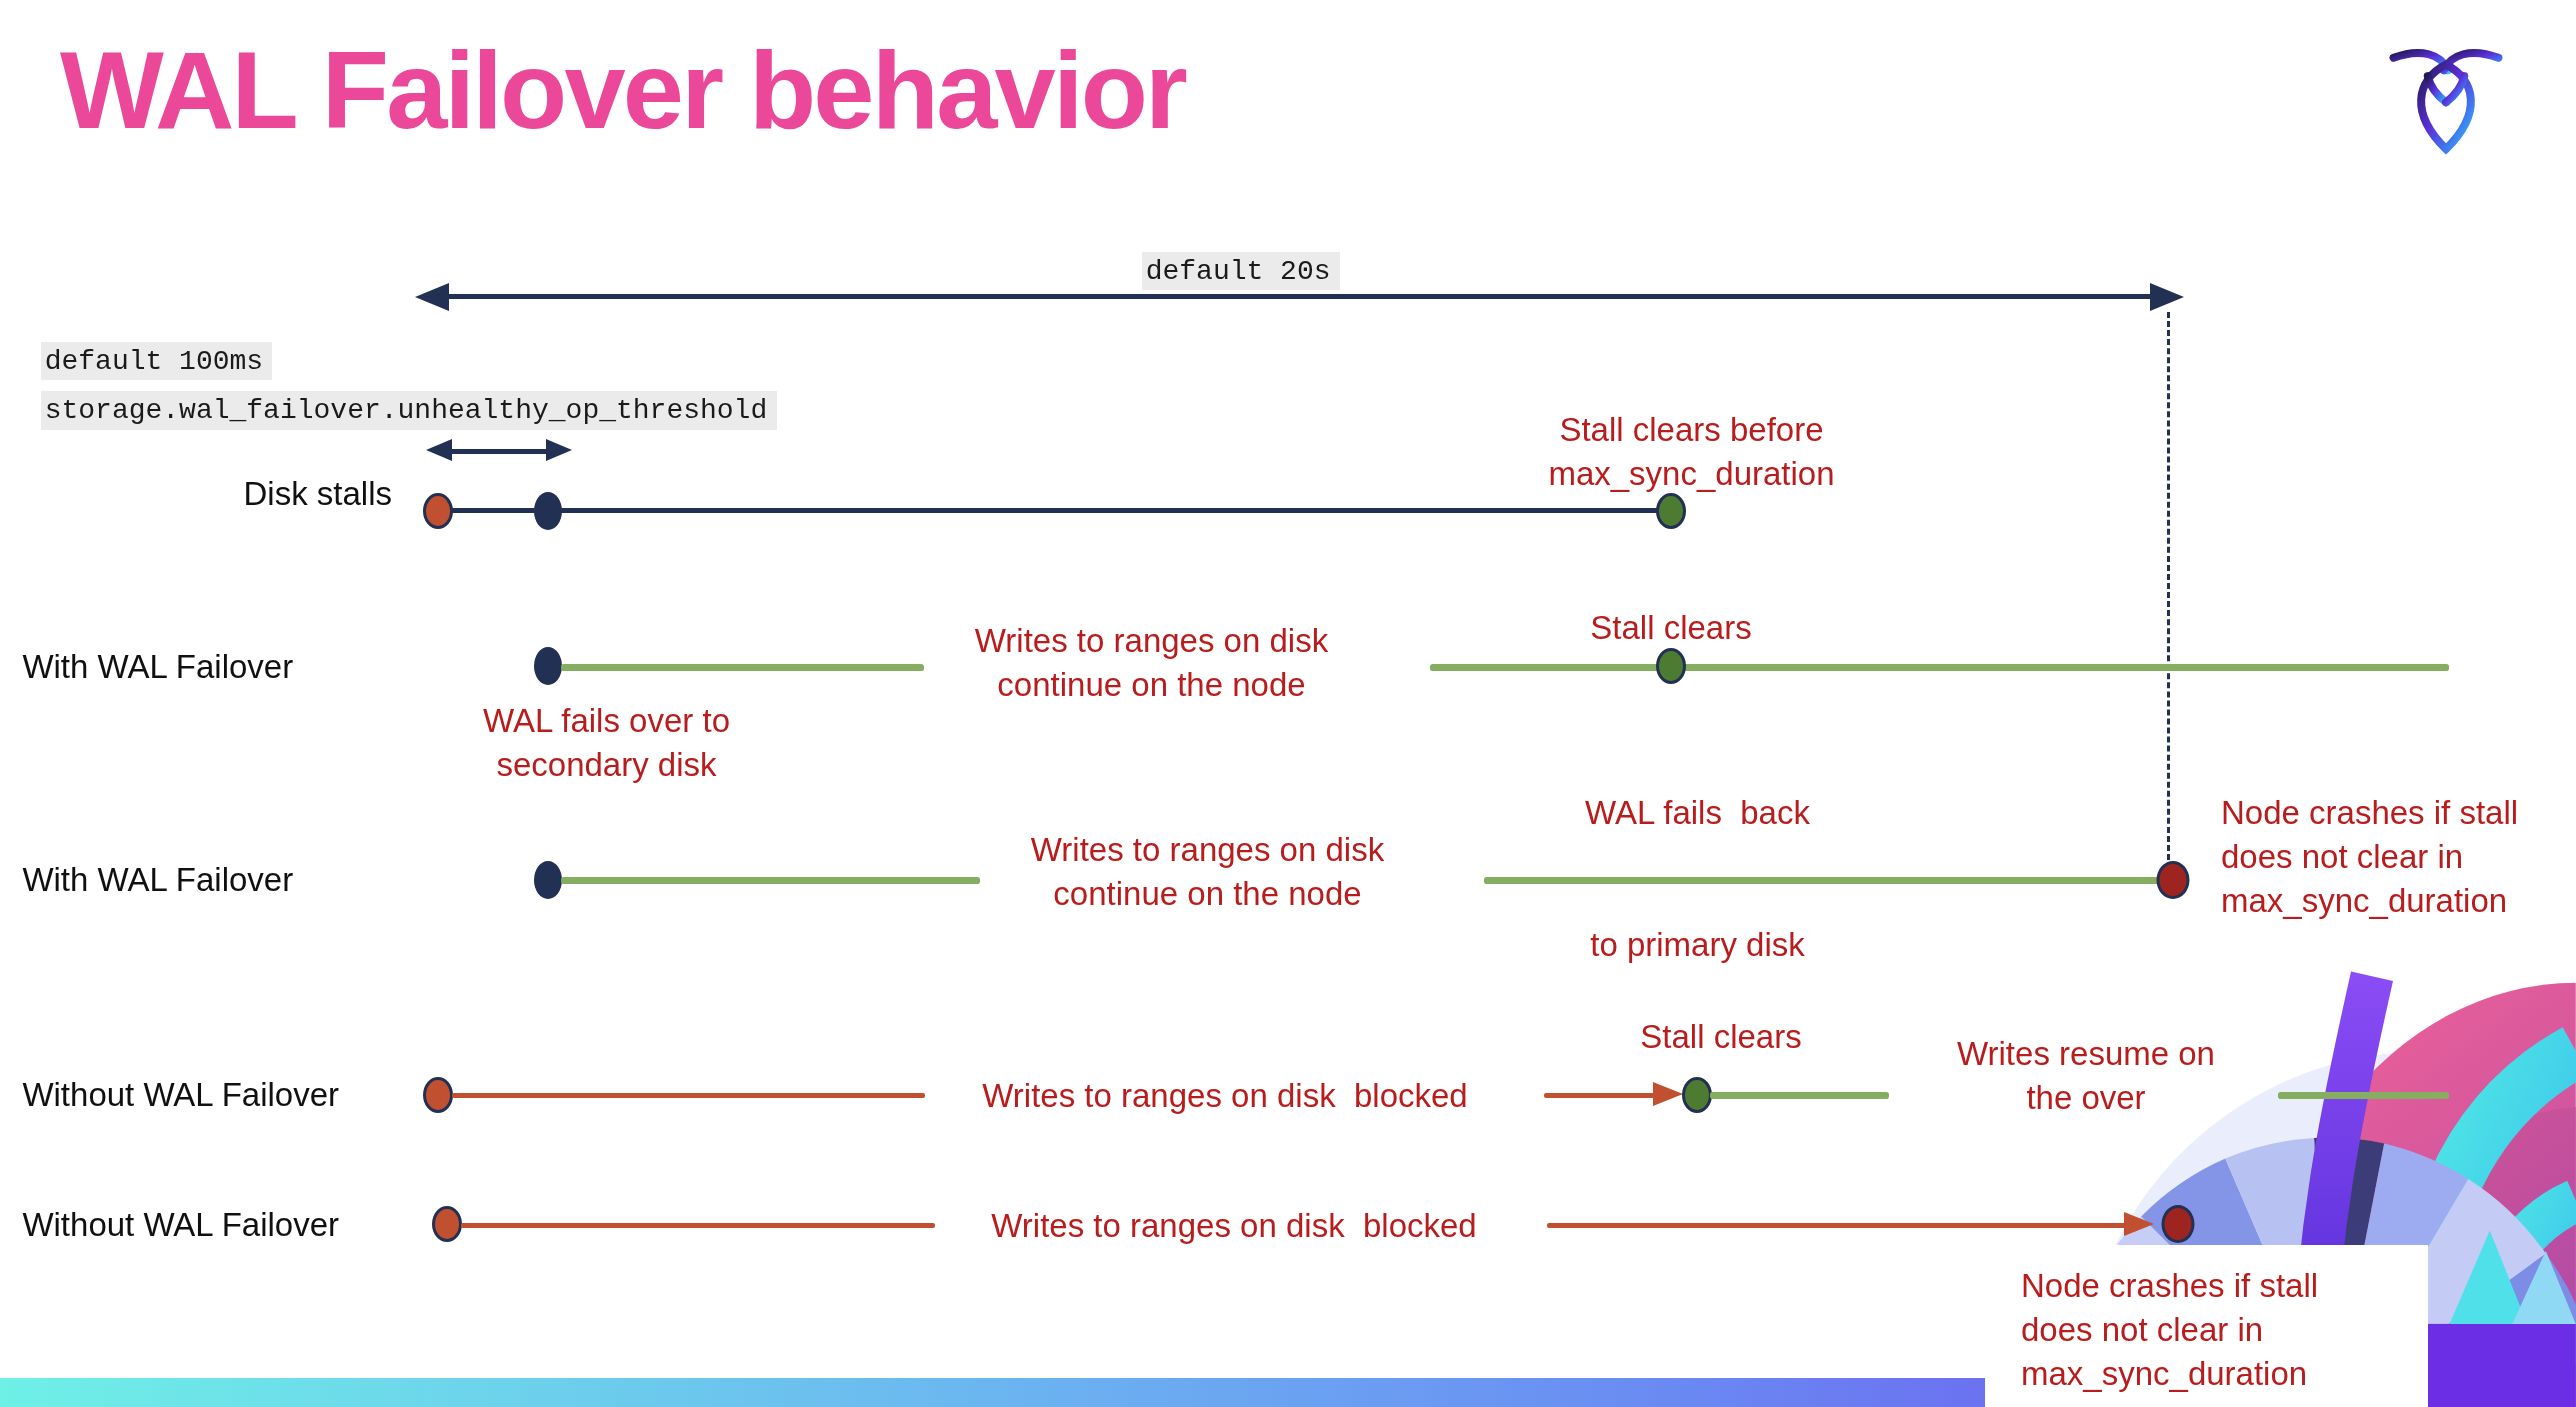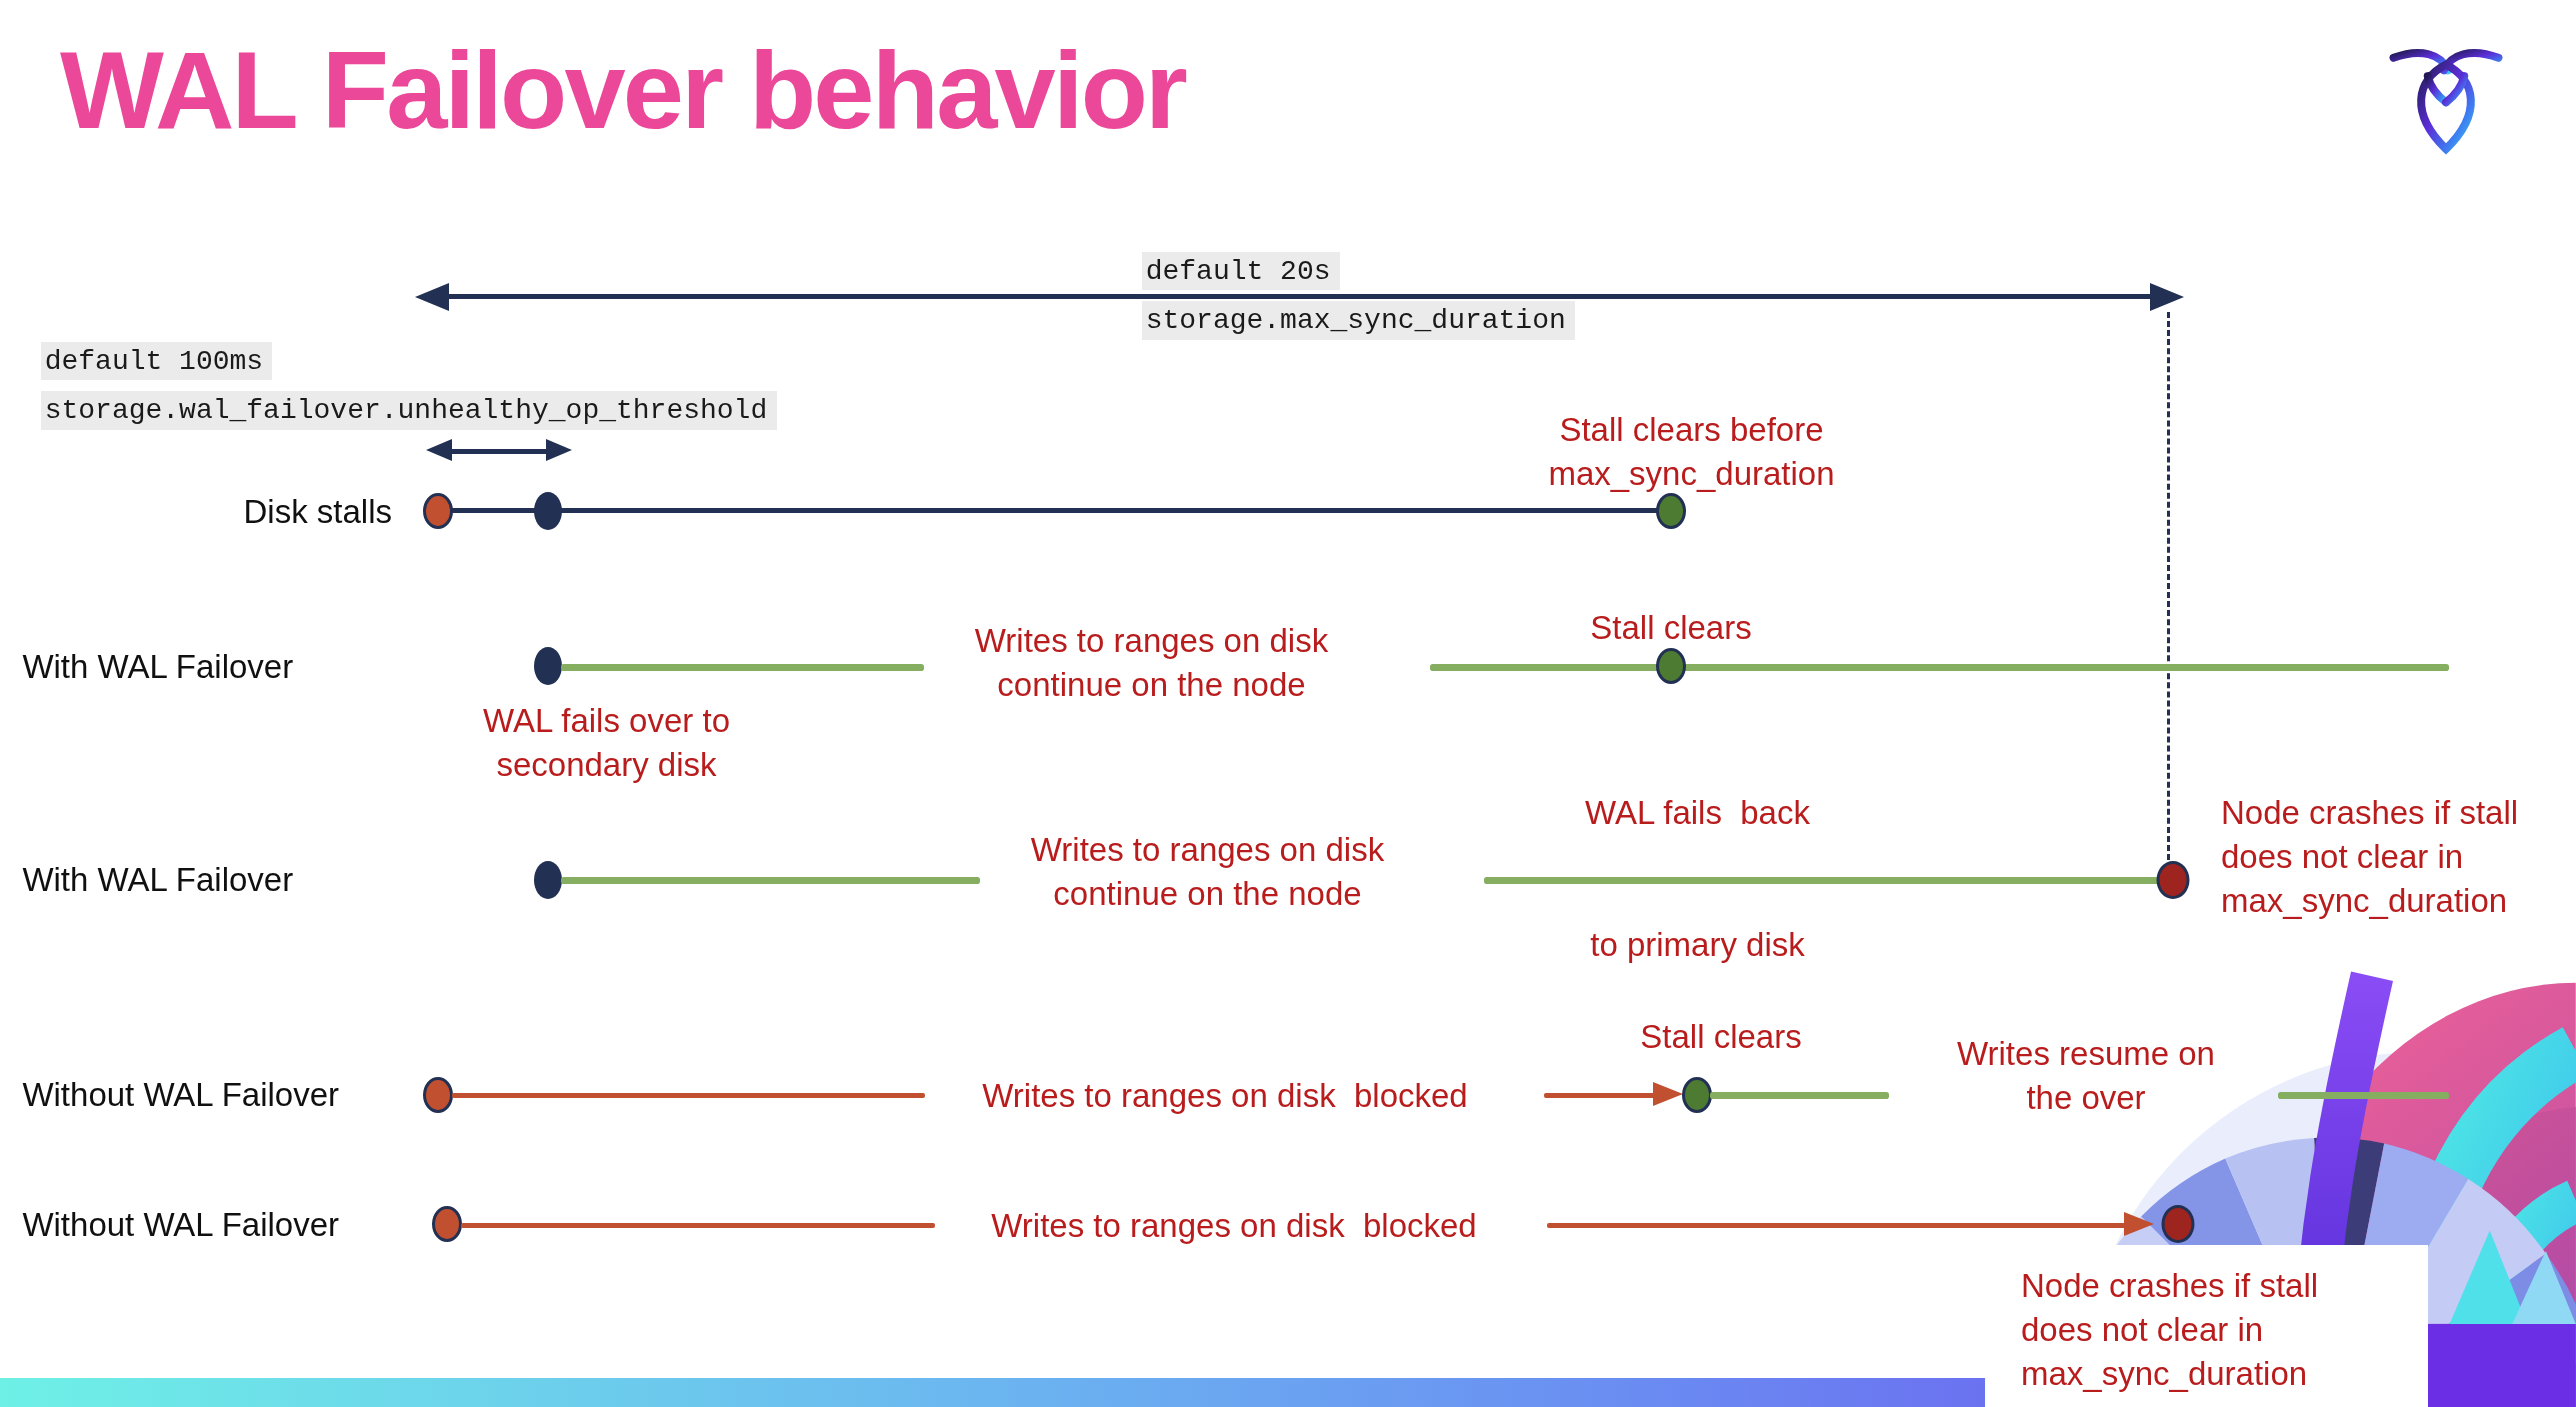--- a/index.html
+++ b/index.html
@@ -112,34 +112,33 @@
     <rect x="516" y="430" width="164" height="90" fill="#6c2ee5"></rect>
     <path d="M545 430 L 588 330 L 628 430 Z" fill="#4fe0ea"></path>
     <path d="M612 430 L 648 352 L 680 430 Z" fill="#8fd9f4"></path>
   </svg>
 
   <div class="abs navy-line" style="left:439px;top:294px;width:1718px;"></div>
   <div class="abs tri nl" style="left:415px;top:283px;"></div>
   <div class="abs tri nr" style="left:2150px;top:283px;"></div>
   <div class="abs mono" style="left:1142px;top:252px;">
     <span>default 20s</span>
-    <span style="margin-top:7.5px;">storage.max_sync_duration</span>
   </div>
 
   <div class="abs mono" style="left:41px;top:342px;">
     <span>default 100ms</span>
     <span>storage.wal_failover.unhealthy_op_threshold</span>
   </div>
   <div class="abs navy-line" style="left:447px;top:449px;width:105px;"></div>
   <div class="abs tri snl" style="left:426px;top:439px;"></div>
   <div class="abs tri snr" style="left:546px;top:439px;"></div>
 
   <div class="abs dashv" style="left:2167px;top:312px;height:548px;"></div>
 
-  <div class="abs rowlabel" style="left:168px;top:491px;width:224px;text-align:right;">Disk stalls</div>
+  <div class="abs rowlabel" style="left:168px;top:473px;width:224px;text-align:right;">Disk stalls</div>
   <div class="abs navy-line" style="left:451px;top:508px;width:1221px;"></div>
   <div class="abs dot red" style="left:438px;top:511px;"></div>
   <div class="abs dot navy" style="left:548px;top:511px;"></div>
   <div class="abs dot green" style="left:1671px;top:511px;"></div>
   <div class="abs ann" style="left:1514px;top:408px;width:355px;">
     <div>Stall clears before</div>
     <div>max_sync_duration</div>
   </div>
 
   <div class="abs rowlabel" style="left:22.4px;top:646px;">With WAL Failover</div>

